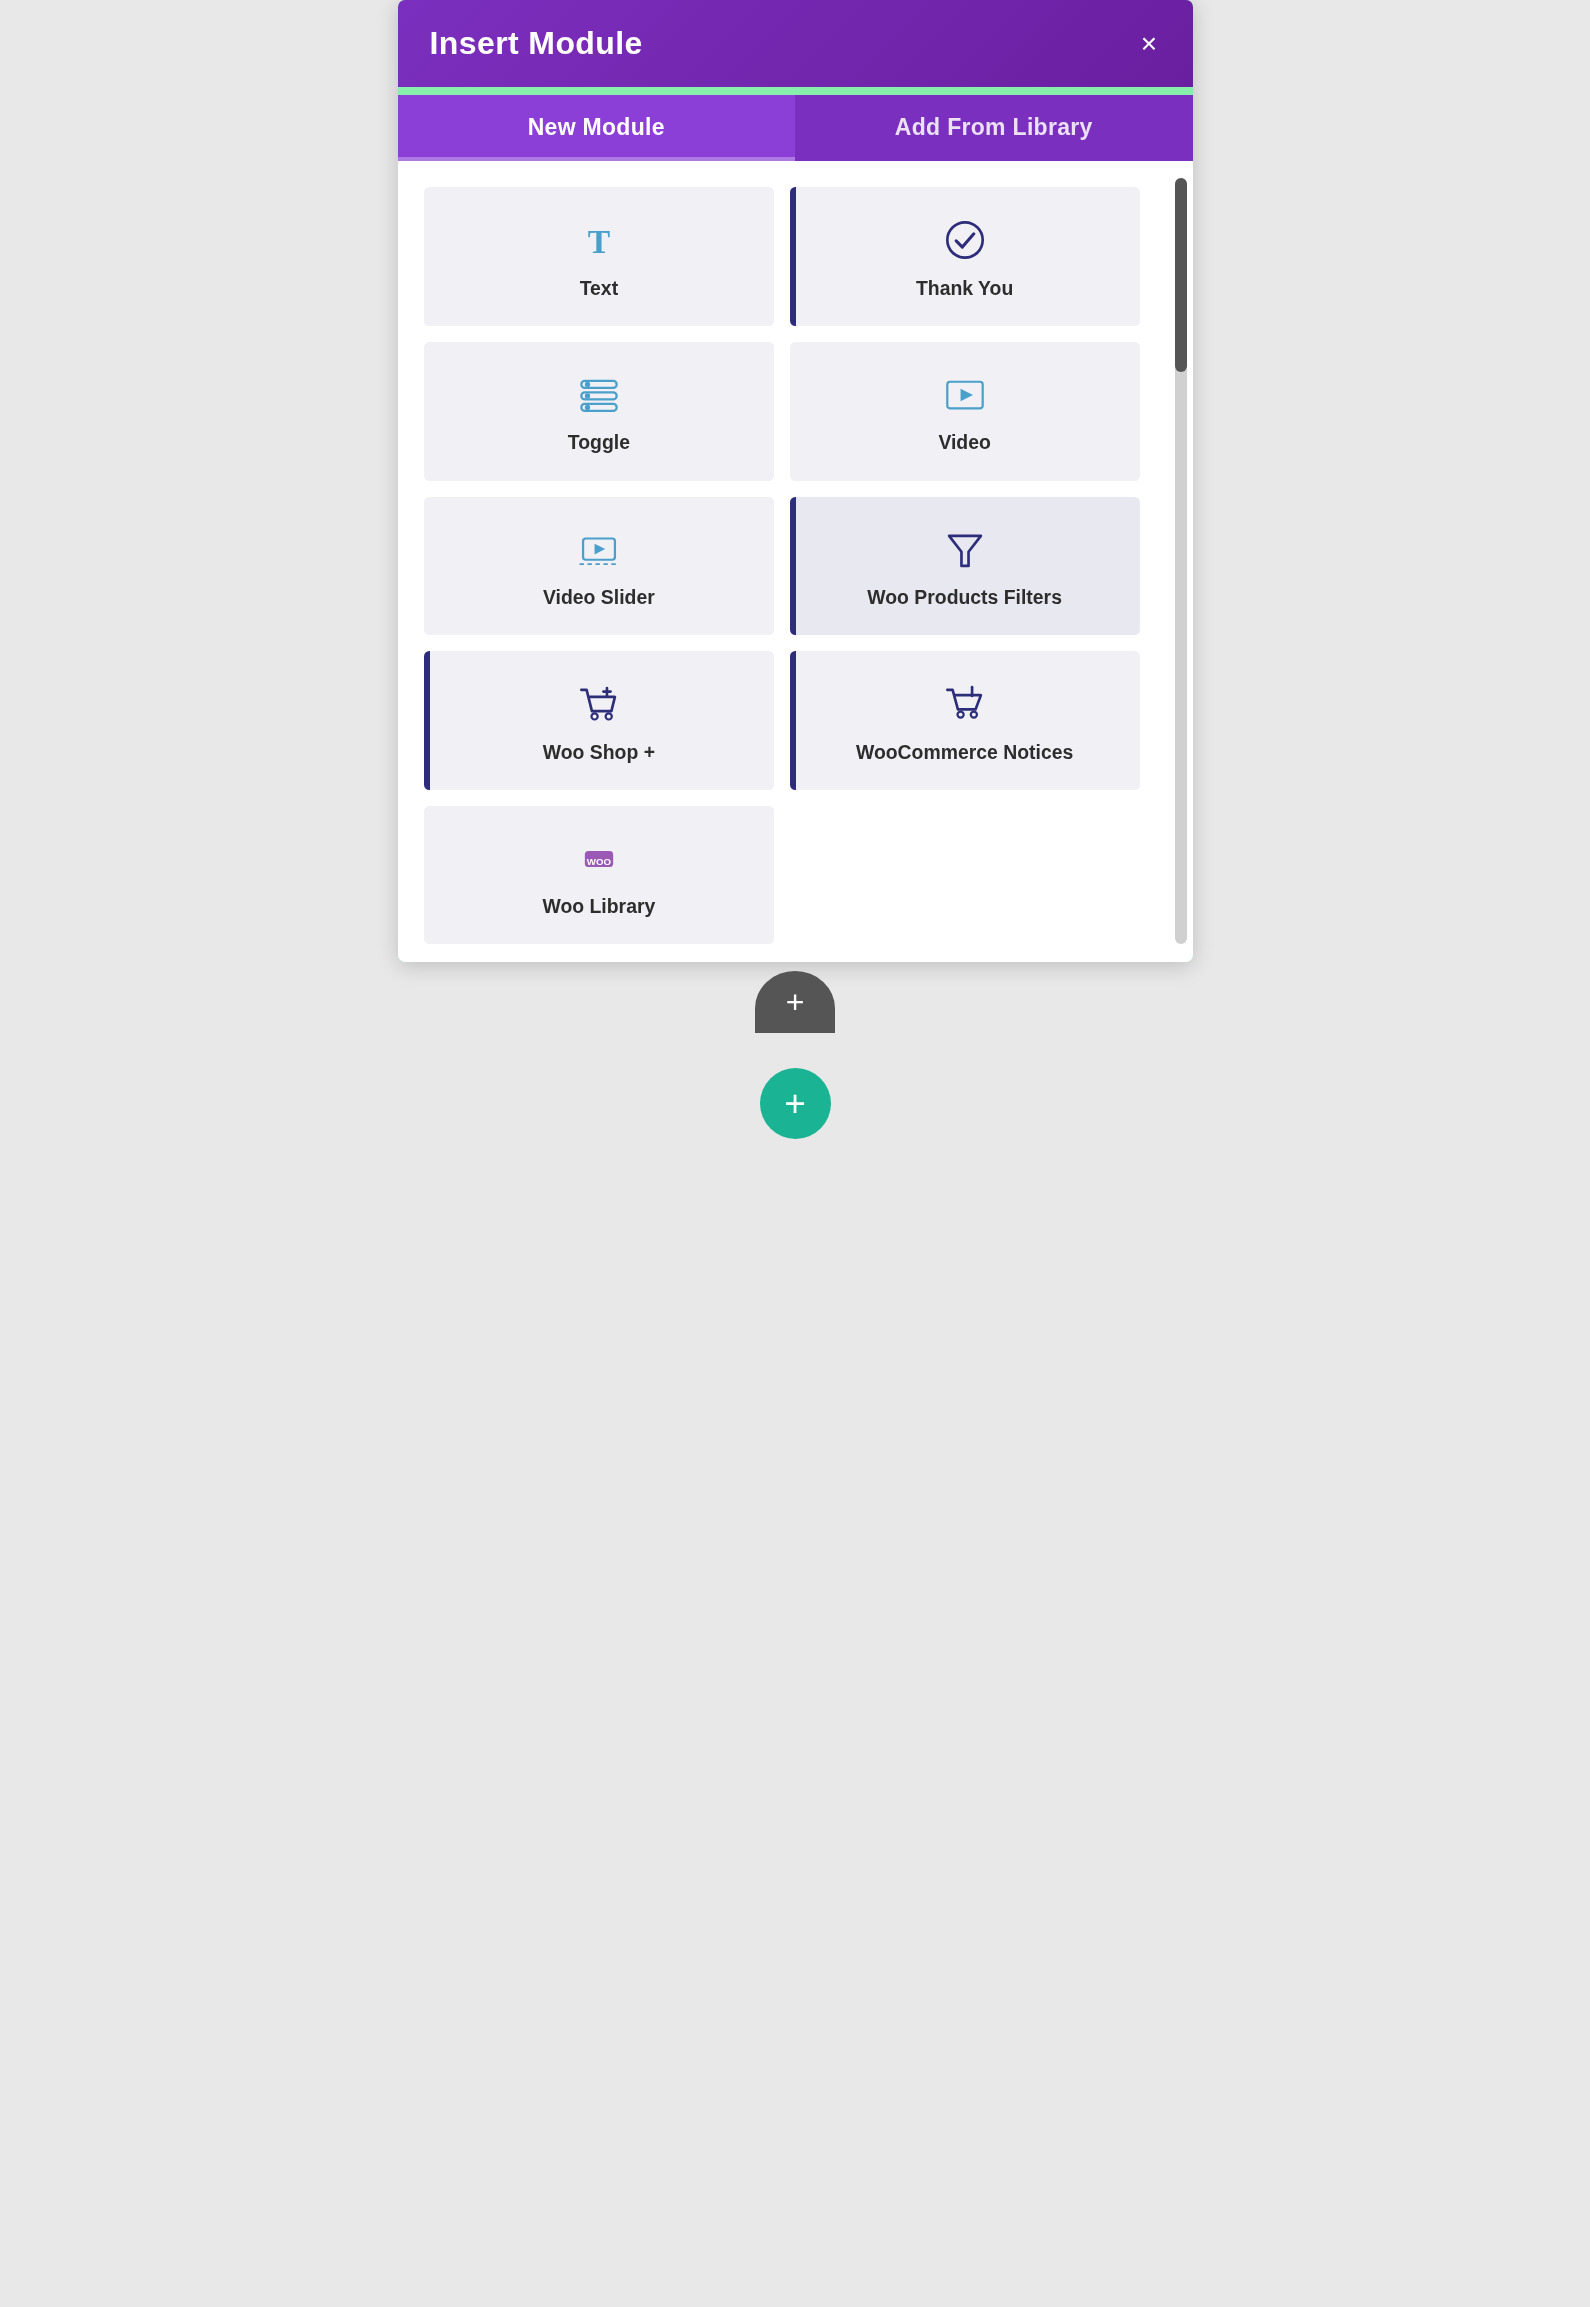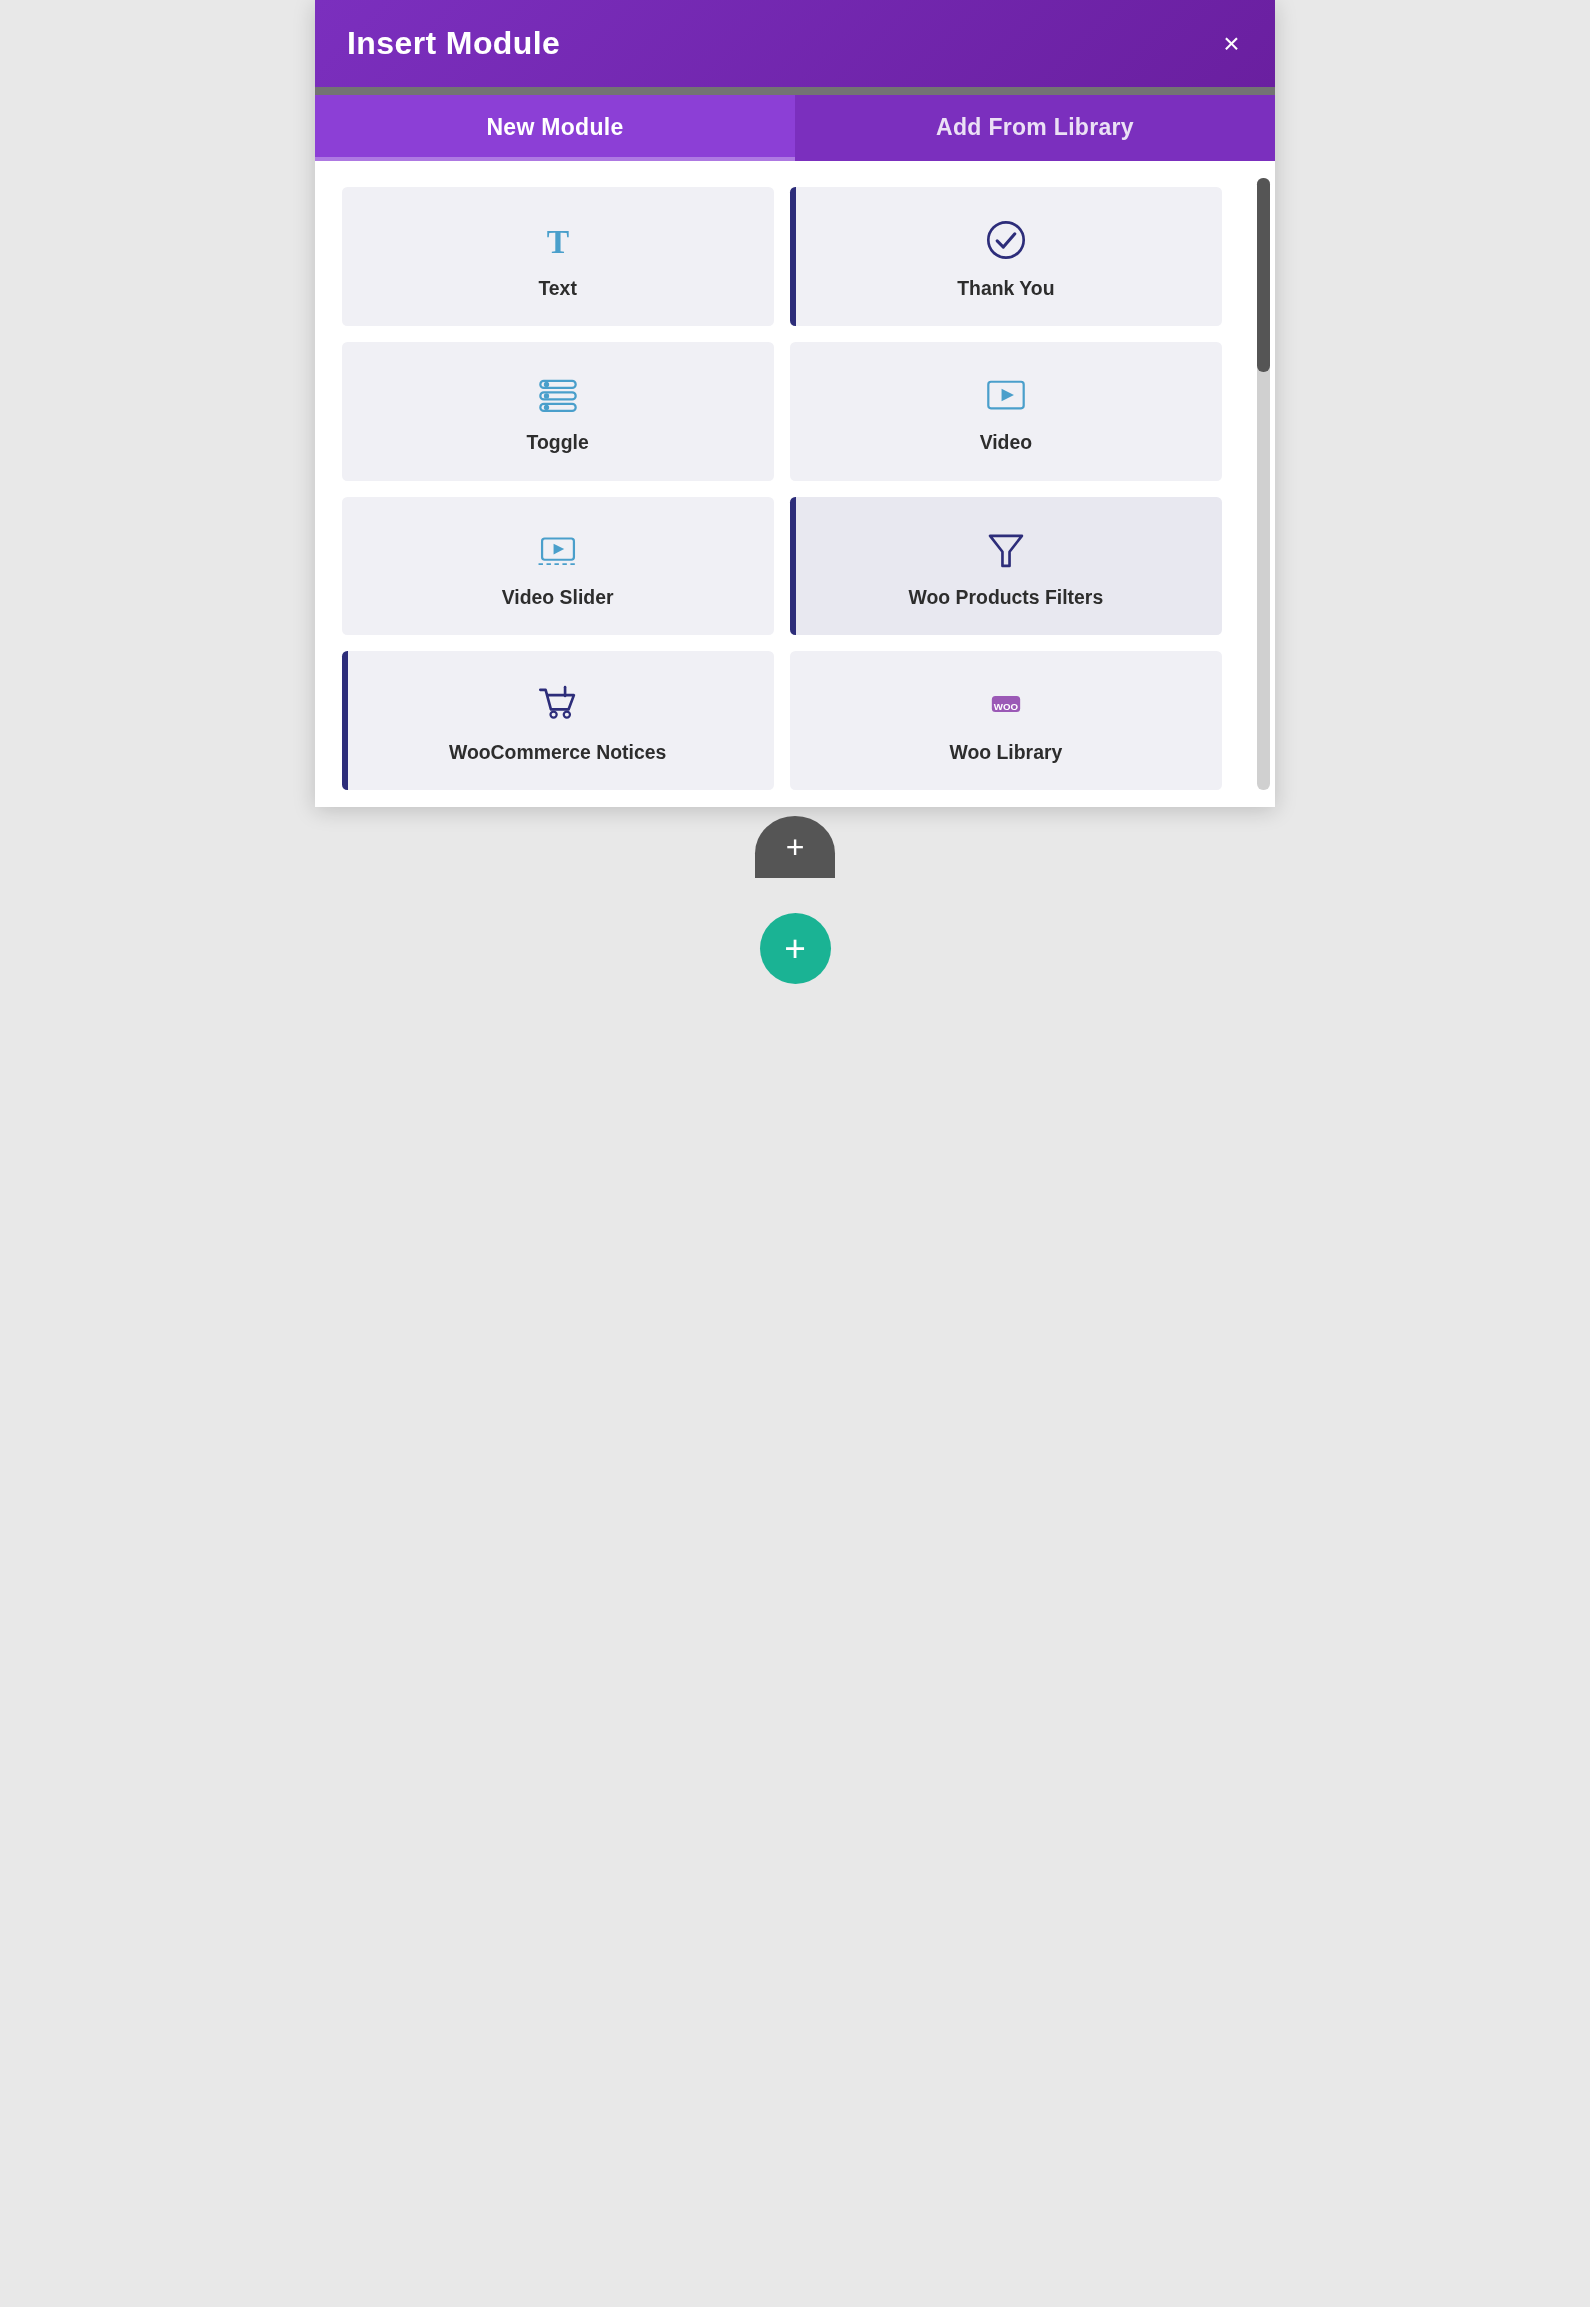--- a/index.html
+++ b/index.html
@@ -18,23 +18,23 @@
     .page-wrapper {
       width: 795px;
       display: flex;
       flex-direction: column;
       align-items: center;
       padding-top: 0;
     }
 
     
     .modal {
-      width: 960px;
-      background: #737373;
-      border-radius: 0;
+      width: 795px;
+      background: #86efac;
+      border-radius: 7px;
       overflow: hidden;
       box-shadow: 0 3.5px 21px rgba(0,0,0,0.18);
       position: relative;
     }
 
     .modal-header {
       background: #6b21a8;
       background: linear-gradient(135deg, #7b2fbe 0%, #6a1fa0 100%);
       padding: 25px 32px 25px 32px;
       display: flex;
@@ -301,20 +301,34 @@
 
         <div class="module-card highlighted">
           <div class="left-accent"></div>
           <svg class="module-svg" viewBox="0 0 52 52" fill="none" xmlns="http://www.w3.org/2000/svg">
 
             <polygon points="8,10 44,10 30,28 30,44 22,44 22,28" fill="none" stroke="#2d2d7a" stroke-width="3" stroke-linejoin="round"></polygon>
           </svg>
           <span class="module-label">Woo Products Filters</span>
         </div>
 
+        <div class="module-card">
+          <div class="left-accent"></div>
+          <svg class="module-svg" viewBox="0 0 52 52" fill="none" xmlns="http://www.w3.org/2000/svg">
+
+            <path d="M6 10 L12 10 L18 34 L40 34 L44 18 L15 18" stroke="#2d2d7a" stroke-width="3" fill="none" stroke-linecap="round" stroke-linejoin="round"></path>
+
+            <circle cx="21" cy="40" r="3.5" stroke="#2d2d7a" stroke-width="2.5" fill="none"></circle>
+            <circle cx="37" cy="40" r="3.5" stroke="#2d2d7a" stroke-width="2.5" fill="none"></circle>
+
+            <line x1="35" y1="8" x2="35" y2="16" stroke="#2d2d7a" stroke-width="3" stroke-linecap="round"></line>
+            <line x1="31" y1="12" x2="39" y2="12" stroke="#2d2d7a" stroke-width="3" stroke-linecap="round"></line>
+          </svg>
+          <span class="module-label">Woo Shop +</span>
+        </div>
 
         <div class="module-card">
           <div class="left-accent"></div>
           <svg class="module-svg" viewBox="0 0 52 52" fill="none" xmlns="http://www.w3.org/2000/svg">
 
             <path d="M6 10 L12 10 L18 32 L38 32 L44 16 L15 16" stroke="#2d2d7a" stroke-width="3" fill="none" stroke-linecap="round" stroke-linejoin="round"></path>
 
             <circle cx="21" cy="38" r="3.5" stroke="#2d2d7a" stroke-width="2.5" fill="none"></circle>
             <circle cx="36" cy="38" r="3.5" stroke="#2d2d7a" stroke-width="2.5" fill="none"></circle>
 

